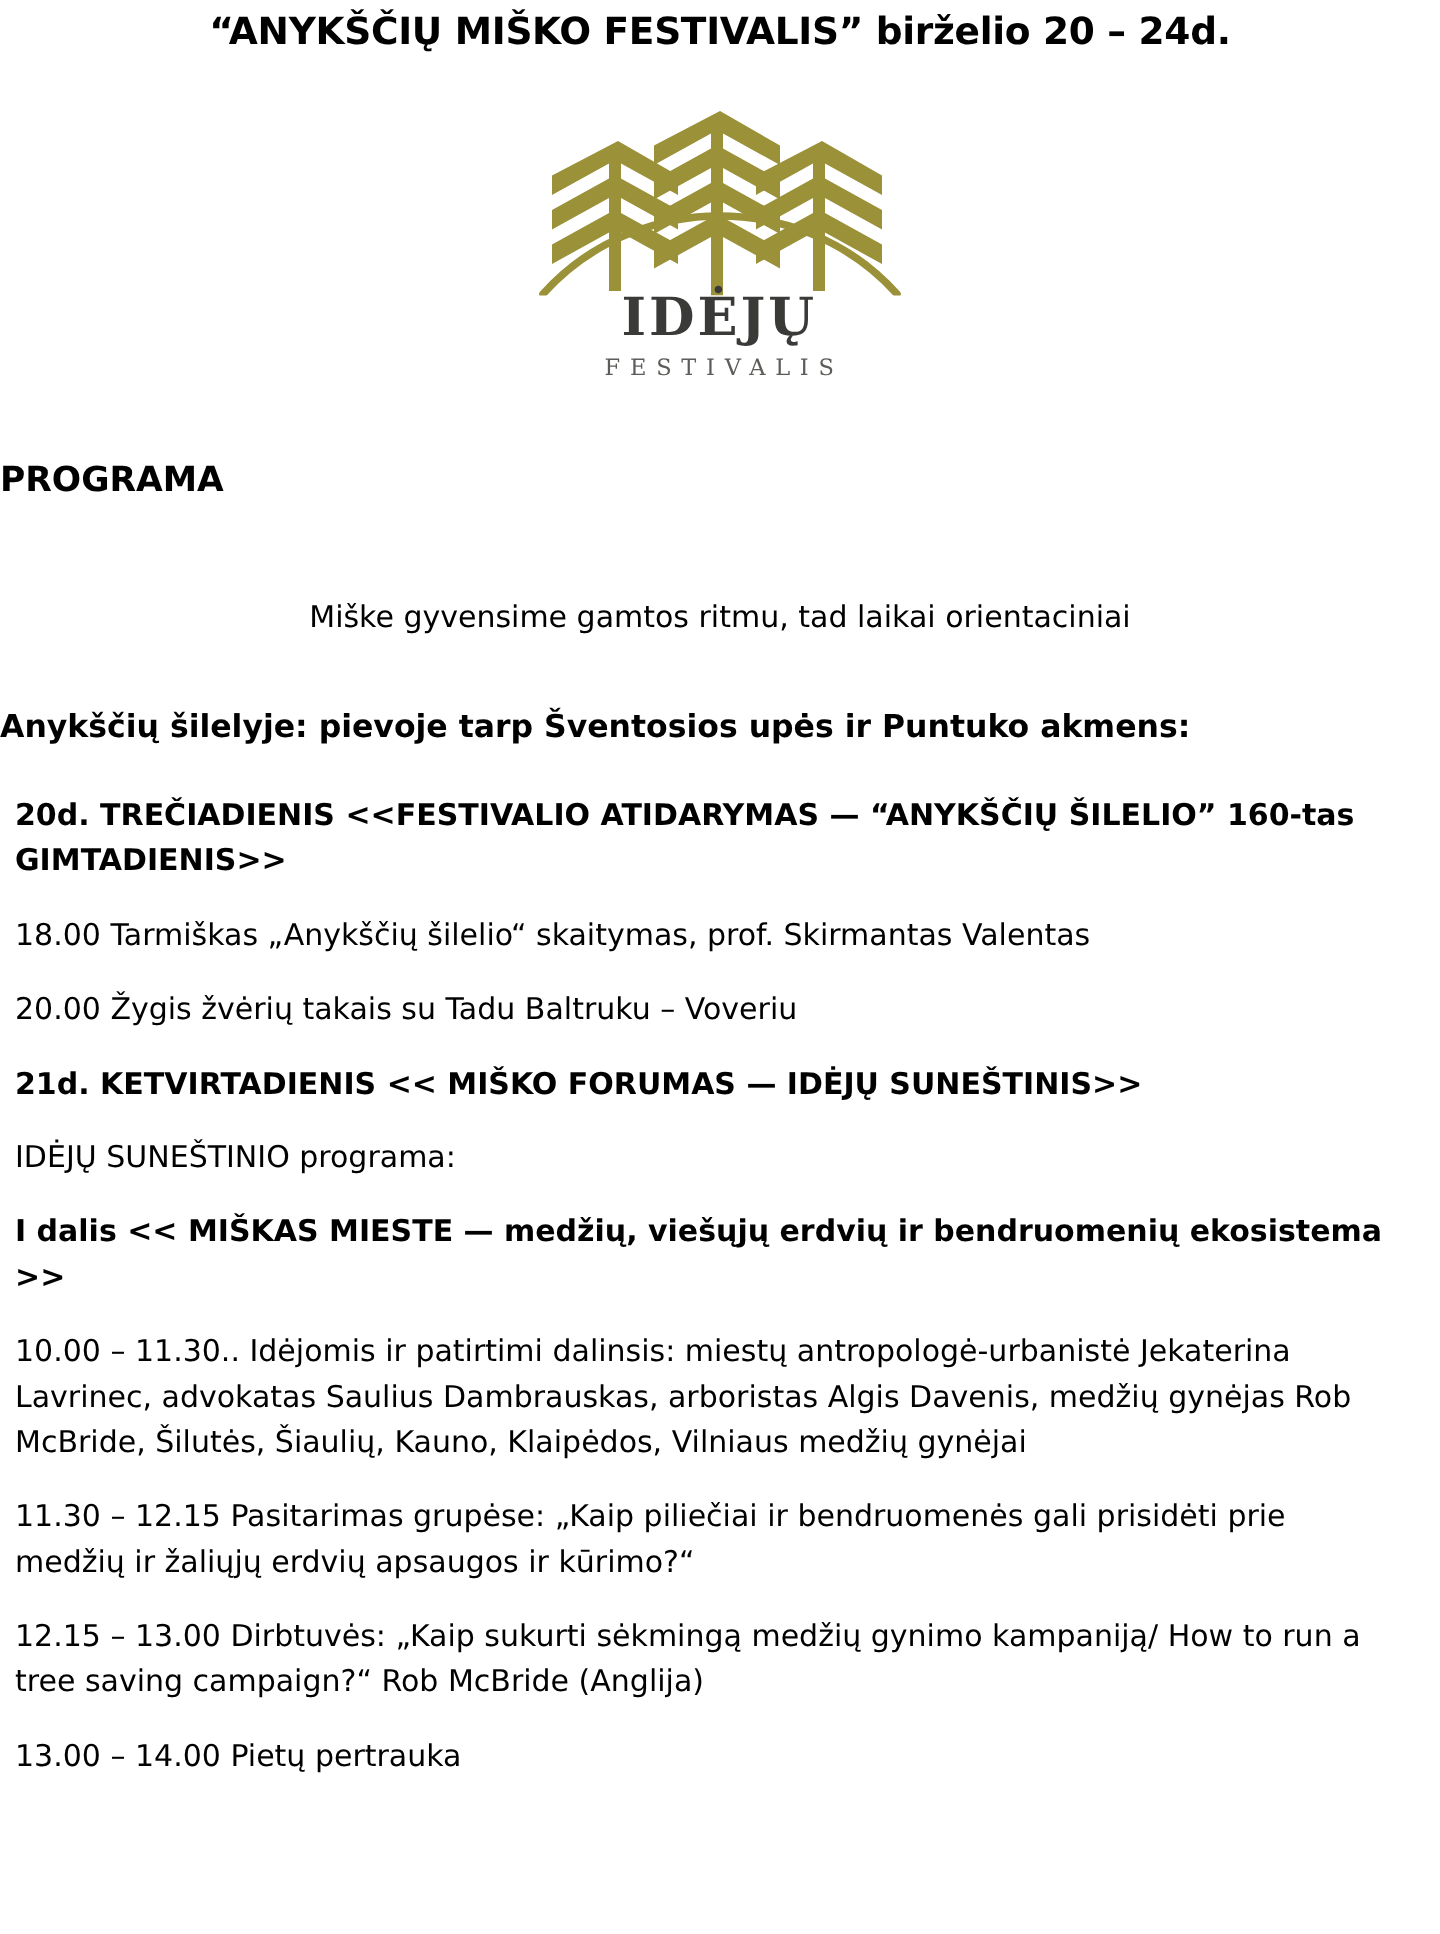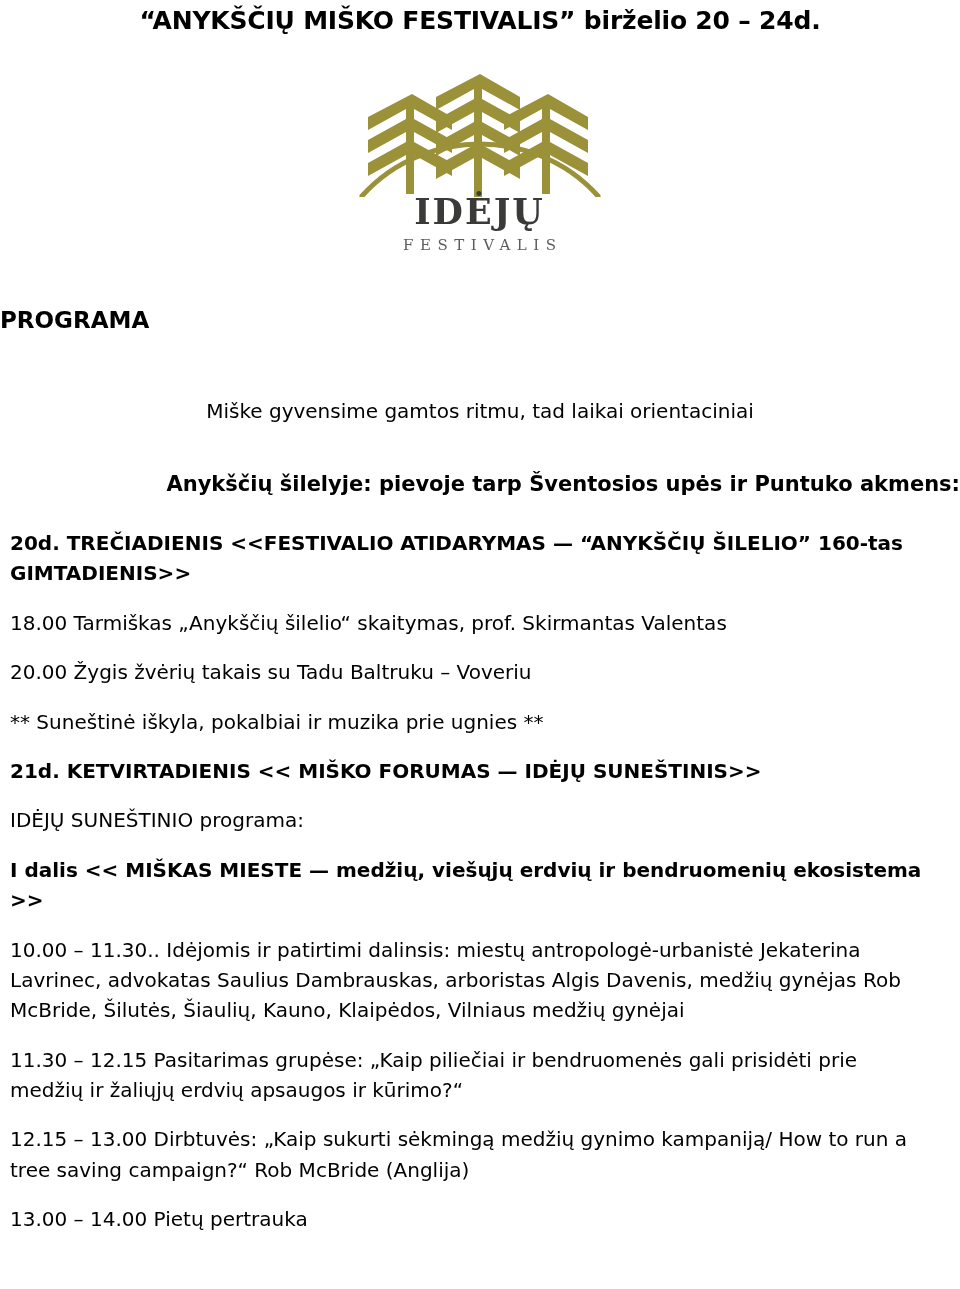--- a/index.html
+++ b/index.html
@@ -91,21 +91,21 @@
     text-align: center;
     font-weight: 400;
     font-size: 20px;
     margin-top: 36px;
   }
   .venue {
     position: absolute;
     left: 0;
     top: 472px;
     width: 960px;
-    text-align: right;
+    text-align: left;
     font-weight: 700;
     font-size: 21px;
   }
 
   
   .body-flow {
     position: absolute;
     left: 10px;
     top: 528px;
     width: 928px;
@@ -145,21 +145,20 @@
   <div class="programa">PROGRAMA</div>
 
   <div class="tagline">Miške gyvensime gamtos ritmu, tad laikai orientaciniai</div>
 
   <div class="venue">Anykščių šilelyje: pievoje tarp Šventosios upės ir Puntuko akmens:</div>
 
   <div class="body-flow" id="schedule-flow">
       <p class="para bold">20d. TREČIADIENIS  &lt;&lt;FESTIVALIO ATIDARYMAS — “ANYKŠČIŲ ŠILELIO” 160-tas GIMTADIENIS&gt;&gt;</p>
       <p class="para semi">18.00 Tarmiškas „Anykščių šilelio“ skaitymas, prof. Skirmantas Valentas</p>
       <p class="para semi">20.00 Žygis žvėrių takais su Tadu  Baltruku – Voveriu</p>
-      <p class="para semi">** Suneštinė iškyla, pokalbiai ir muzika prie ugnies **</p>
       <p class="para bold">21d. KETVIRTADIENIS &lt;&lt; MIŠKO FORUMAS — IDĖJŲ SUNEŠTINIS&gt;&gt;</p>
       <p class="para semi">IDĖJŲ SUNEŠTINIO programa:</p>
       <p class="para bold">I dalis &lt;&lt; MIŠKAS MIESTE — medžių, viešųjų erdvių ir bendruomenių ekosistema &gt;&gt;</p>
       <p class="para semi">10.00 – 11.30.. Idėjomis ir patirtimi dalinsis: miestų antropologė-urbanistė Jekaterina Lavrinec, advokatas Saulius Dambrauskas, arboristas Algis Davenis, medžių gynėjas Rob McBride, Šilutės, Šiaulių, Kauno, Klaipėdos, Vilniaus medžių gynėjai</p>
       <p class="para semi">11.30 – 12.15  Pasitarimas grupėse: „Kaip piliečiai ir bendruomenės gali prisidėti prie medžių ir žaliųjų erdvių apsaugos ir kūrimo?“</p>
       <p class="para semi">12.15 – 13.00 Dirbtuvės: „Kaip sukurti sėkmingą medžių gynimo kampaniją/ How to run a tree saving campaign?“ Rob McBride (Anglija)</p>
       <p class="para semi">13.00 – 14.00 Pietų pertrauka</p>
     </div>
 
 </div>

